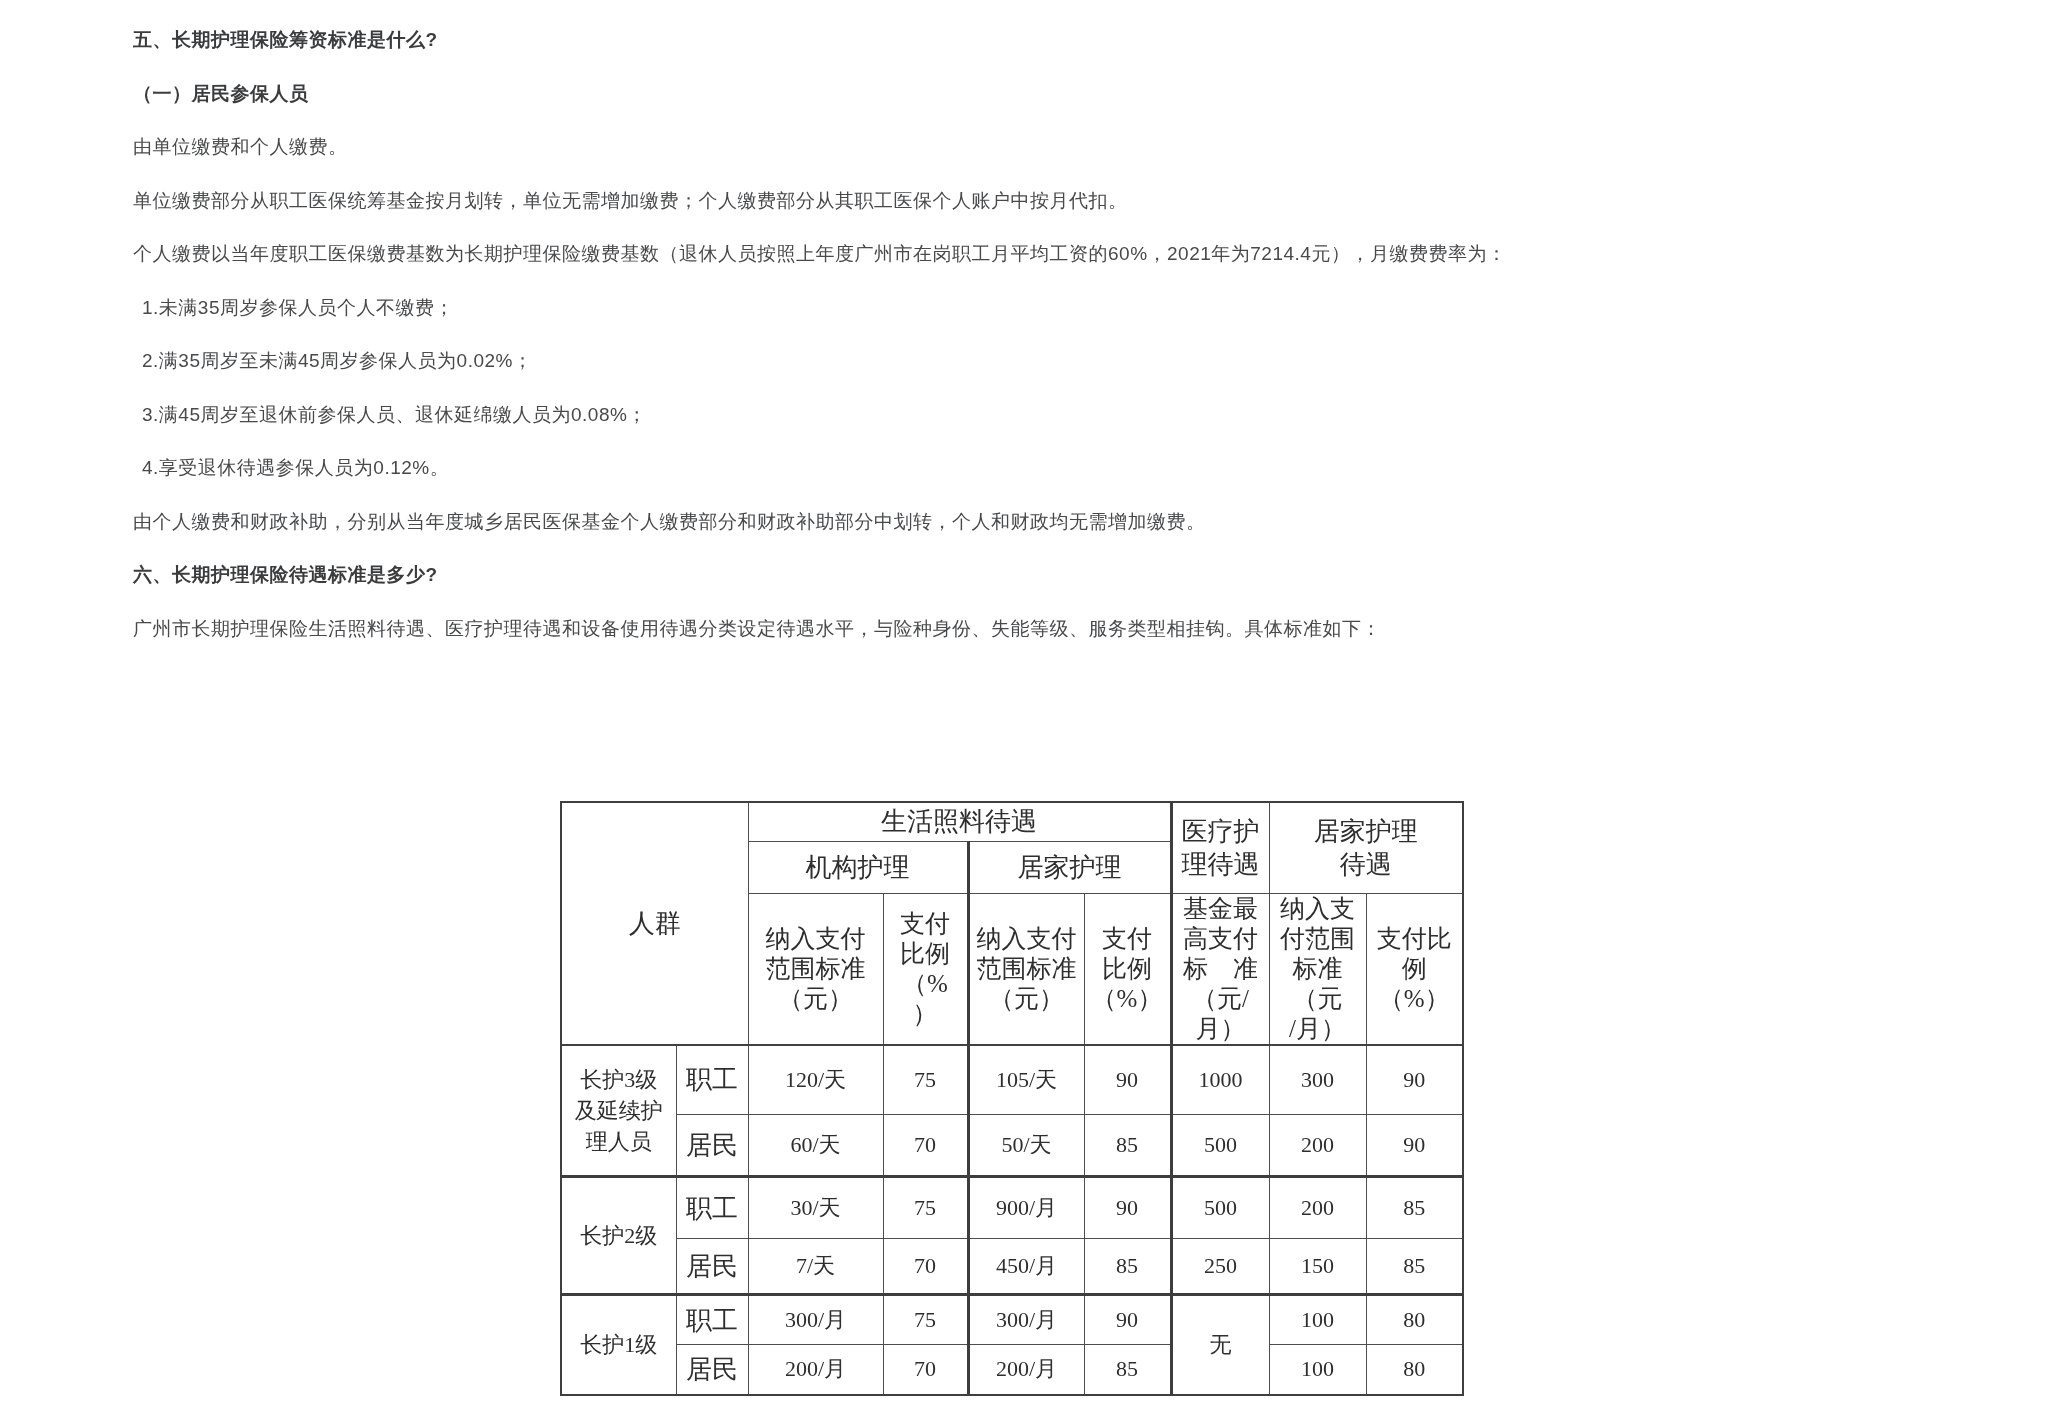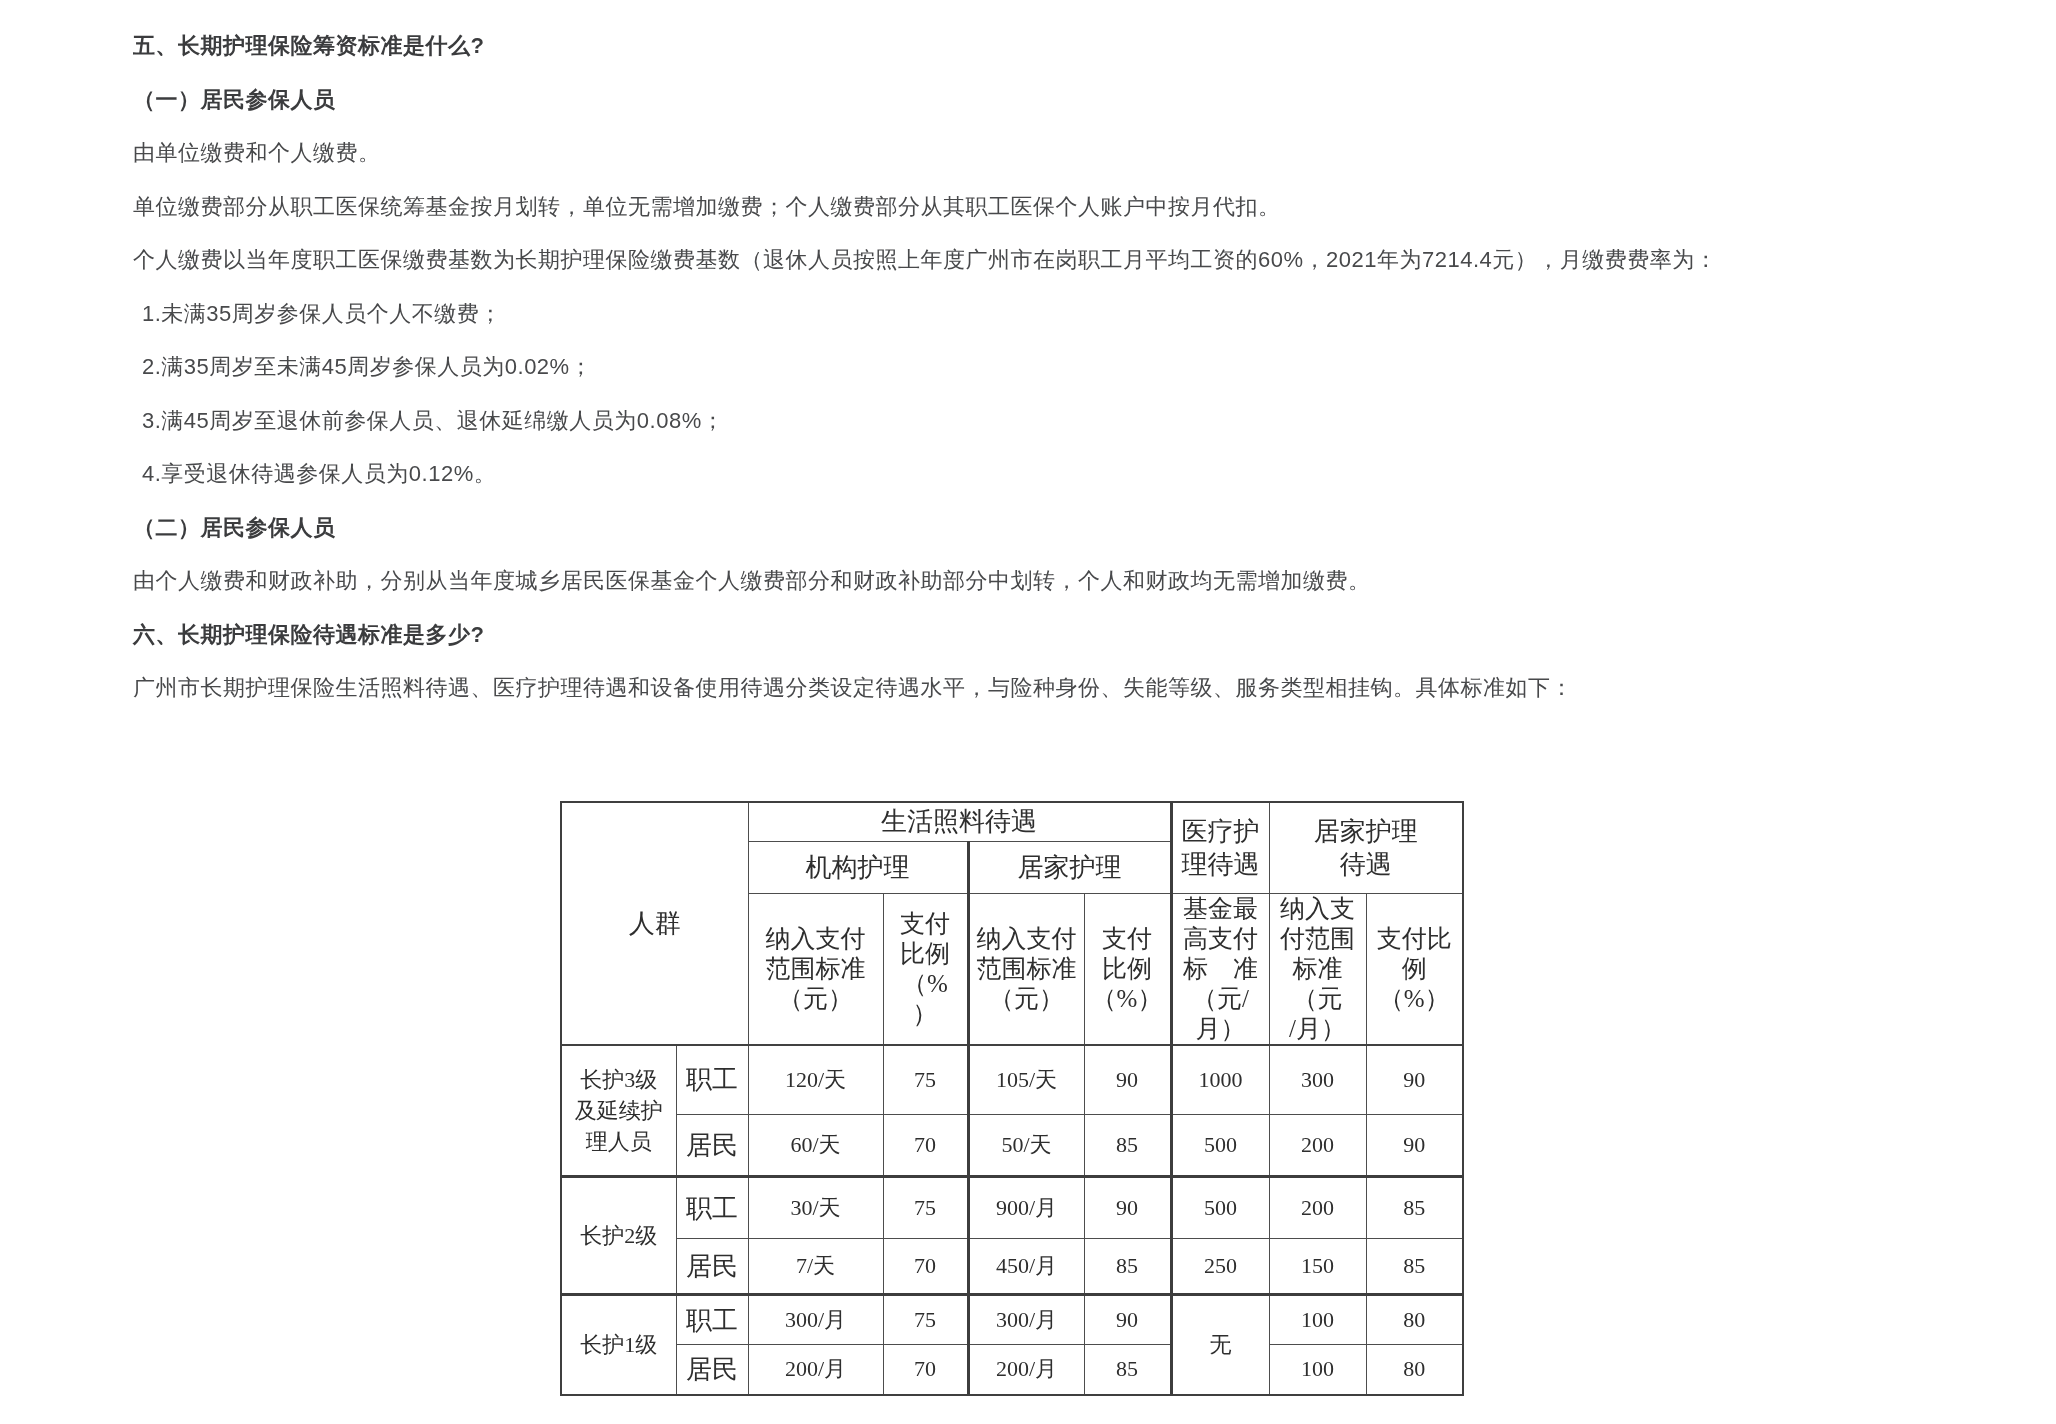--- a/index.html
+++ b/index.html
@@ -4,23 +4,23 @@
 <style>
   html,body{margin:0;padding:0;}
   body{
     width:2056px;height:1424px;
     background:#ffffff;
     font-family:"Liberation Sans","DejaVu Sans",sans-serif;
     position:relative;overflow:hidden;
   }
   
   .doc{
-    position:absolute;left:80px;top:16px;width:1908px;
+    position:absolute;left:80px;top:10px;width:1908px;
     padding-top:3px;
-    font-size:22px;line-height:53.5px;
+    font-size:19px;line-height:53.5px;
     color:#48494b;
     letter-spacing:0.5px;
   }
   .doc p{margin:0;text-indent:53px;}
   .doc p.item{text-indent:62px;}
   .doc p.head{font-weight:700;color:#3b3c3e;}
   
   .tbl-wrap{
     position:absolute;left:560px;top:801px;
   }
@@ -58,21 +58,20 @@
 <div class="doc">
   <p class="head">五、长期护理保险筹资标准是什么?</p>
   <p class="head">（一）居民参保人员</p>
   <p>由单位缴费和个人缴费。</p>
   <p>单位缴费部分从职工医保统筹基金按月划转，单位无需增加缴费；个人缴费部分从其职工医保个人账户中按月代扣。</p>
   <p>个人缴费以当年度职工医保缴费基数为长期护理保险缴费基数（退休人员按照上年度广州市在岗职工月平均工资的60%，2021年为7214.4元），月缴费费率为：</p>
   <p class="item">1.未满35周岁参保人员个人不缴费；</p>
   <p class="item">2.满35周岁至未满45周岁参保人员为0.02%；</p>
   <p class="item">3.满45周岁至退休前参保人员、退休延绵缴人员为0.08%；</p>
   <p class="item">4.享受退休待遇参保人员为0.12%。</p>
-  <p class="head">（二）居民参保人员</p>
   <p>由个人缴费和财政补助，分别从当年度城乡居民医保基金个人缴费部分和财政补助部分中划转，个人和财政均无需增加缴费。</p>
   <p class="head">六、长期护理保险待遇标准是多少?</p>
   <p>广州市长期护理保险生活照料待遇、医疗护理待遇和设备使用待遇分类设定待遇水平，与险种身份、失能等级、服务类型相挂钩。具体标准如下：</p>
 </div>
 
 <div class="tbl-wrap">
   <table class="benefit">
     <colgroup>
       <col style="width:115px">
         <col style="width:72px">

